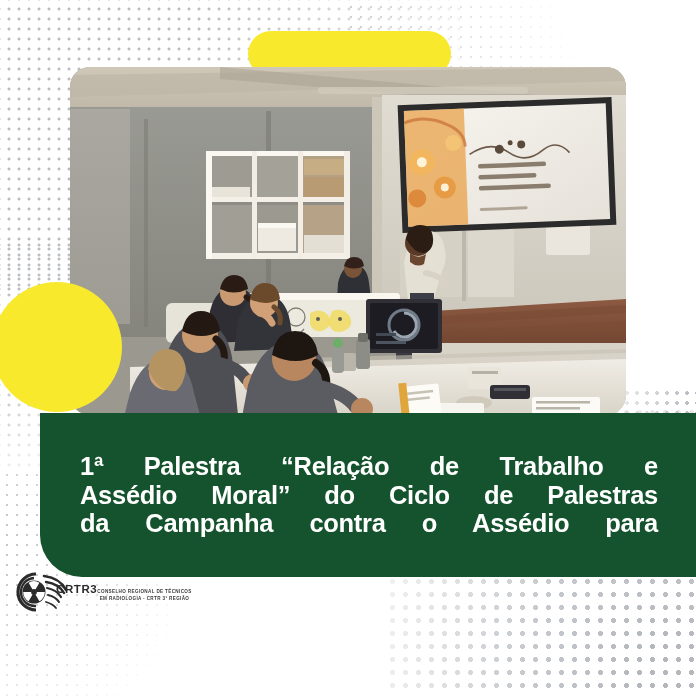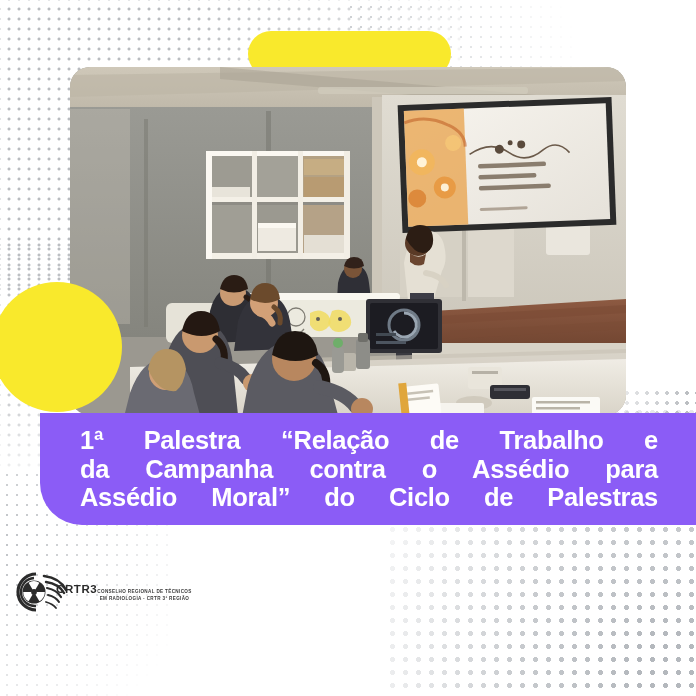--- a/index.html
+++ b/index.html
@@ -98,22 +98,22 @@
     overflow:hidden;
     z-index:4;
     background:#9b9890;
   }
   .photo svg{display:block;width:100%;height:100%;}
 
   
   .banner{
     position:absolute;
     left:40px; top:413px;
-    width:656px; height:112px;
-    background:#8b5cf6;
+    width:656px; height:164px;
+    background:#14532d;
     border-bottom-left-radius:42px;
     border-top-left-radius:0px;
     z-index:8;
     display:flex;
     align-items:center;
   }
   .banner-text{
     color:#ffffff;
     font-family:"Liberation Sans", sans-serif;
     font-weight:bold;
@@ -390,22 +390,22 @@
       <rect x="262" y="280" width="12" height="26" rx="4" fill="#9a9a94"></rect>
       <circle cx="268" cy="276" r="5" fill="#6fae6a"></circle>
     </svg>
   </div>
 
   <div class="yellow-circle"></div>
 
   <div class="banner">
     <div class="banner-text">
       <span class="ln just">1ª Palestra “Relação de Trabalho e</span>
+      <span class="ln just">Assédio Moral” do Ciclo de Palestras</span>
       <span class="ln just">da Campanha contra o Assédio para</span>
-      <span class="ln just">Assédio Moral” do Ciclo de Palestras</span>
     </div>
   </div>
 
   <div class="logo">
     <div class="logo-mark">
       <svg viewBox="0 0 72 44" width="72" height="44" aria-hidden="true">
         <g fill="#2b2b2b">
 
           <path d="M44 4 q16 2 22 14" stroke="#2b2b2b" stroke-width="2.6" fill="none" stroke-linecap="round"></path>
           <path d="M46 10 q13 2 18 11" stroke="#2b2b2b" stroke-width="2.4" fill="none" stroke-linecap="round"></path>

